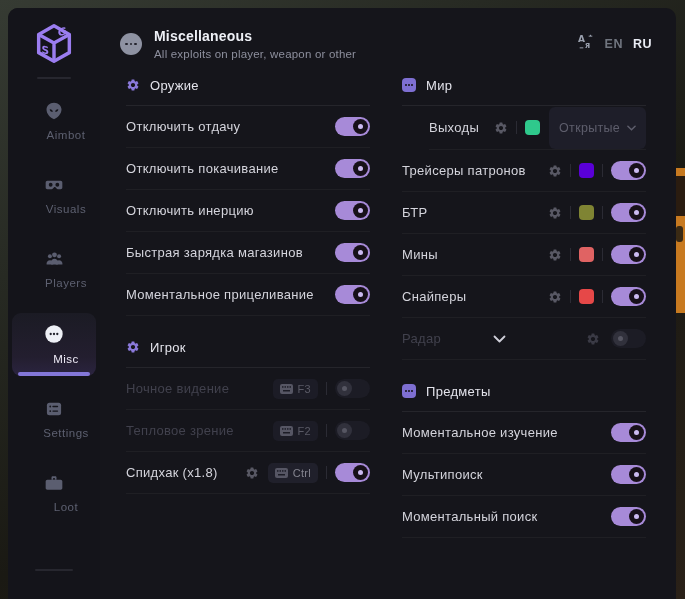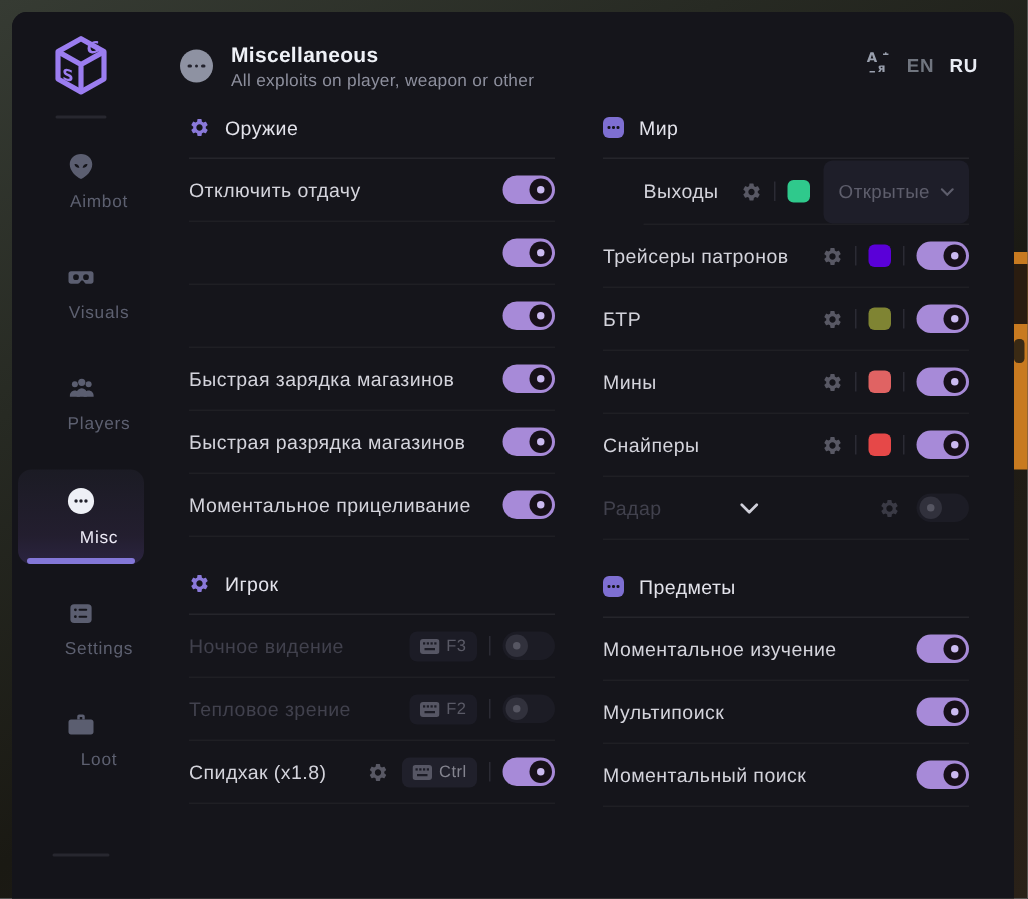--- a/index.html
+++ b/index.html
@@ -207,43 +207,37 @@
 
           <div class="row">
             <span class="row-label">Отключить отдачу</span>
             <div class="ctrls">
                 <div class="toggle on">
                   <div class="knob"></div>
                 </div>
               </div>
           </div>
           <div class="row">
-            <div class="ctrls">
-                <div class="toggle on">
-                  <div class="knob"></div>
-                </div>
-              </div>
-          </div>
-          <div class="row">
+            <span class="row-label">Отключить покачивание</span>
+            <div class="ctrls">
+                <div class="toggle on">
+                  <div class="knob"></div>
+                </div>
+              </div>
+          </div>
+          <div class="row">
+            <span class="row-label">Отключить инерцию</span>
             <div class="ctrls">
                 <div class="toggle on">
                   <div class="knob"></div>
                 </div>
               </div>
           </div>
           <div class="row">
             <span class="row-label">Быстрая зарядка магазинов</span>
-            <div class="ctrls">
-                <div class="toggle on">
-                  <div class="knob"></div>
-                </div>
-              </div>
-          </div>
-          <div class="row">
-            <span class="row-label">Быстрая разрядка магазинов</span>
             <div class="ctrls">
                 <div class="toggle on">
                   <div class="knob"></div>
                 </div>
               </div>
           </div>
           <div class="row">
             <span class="row-label">Моментальное прицеливание</span>
             <div class="ctrls">
                 <div class="toggle on">

